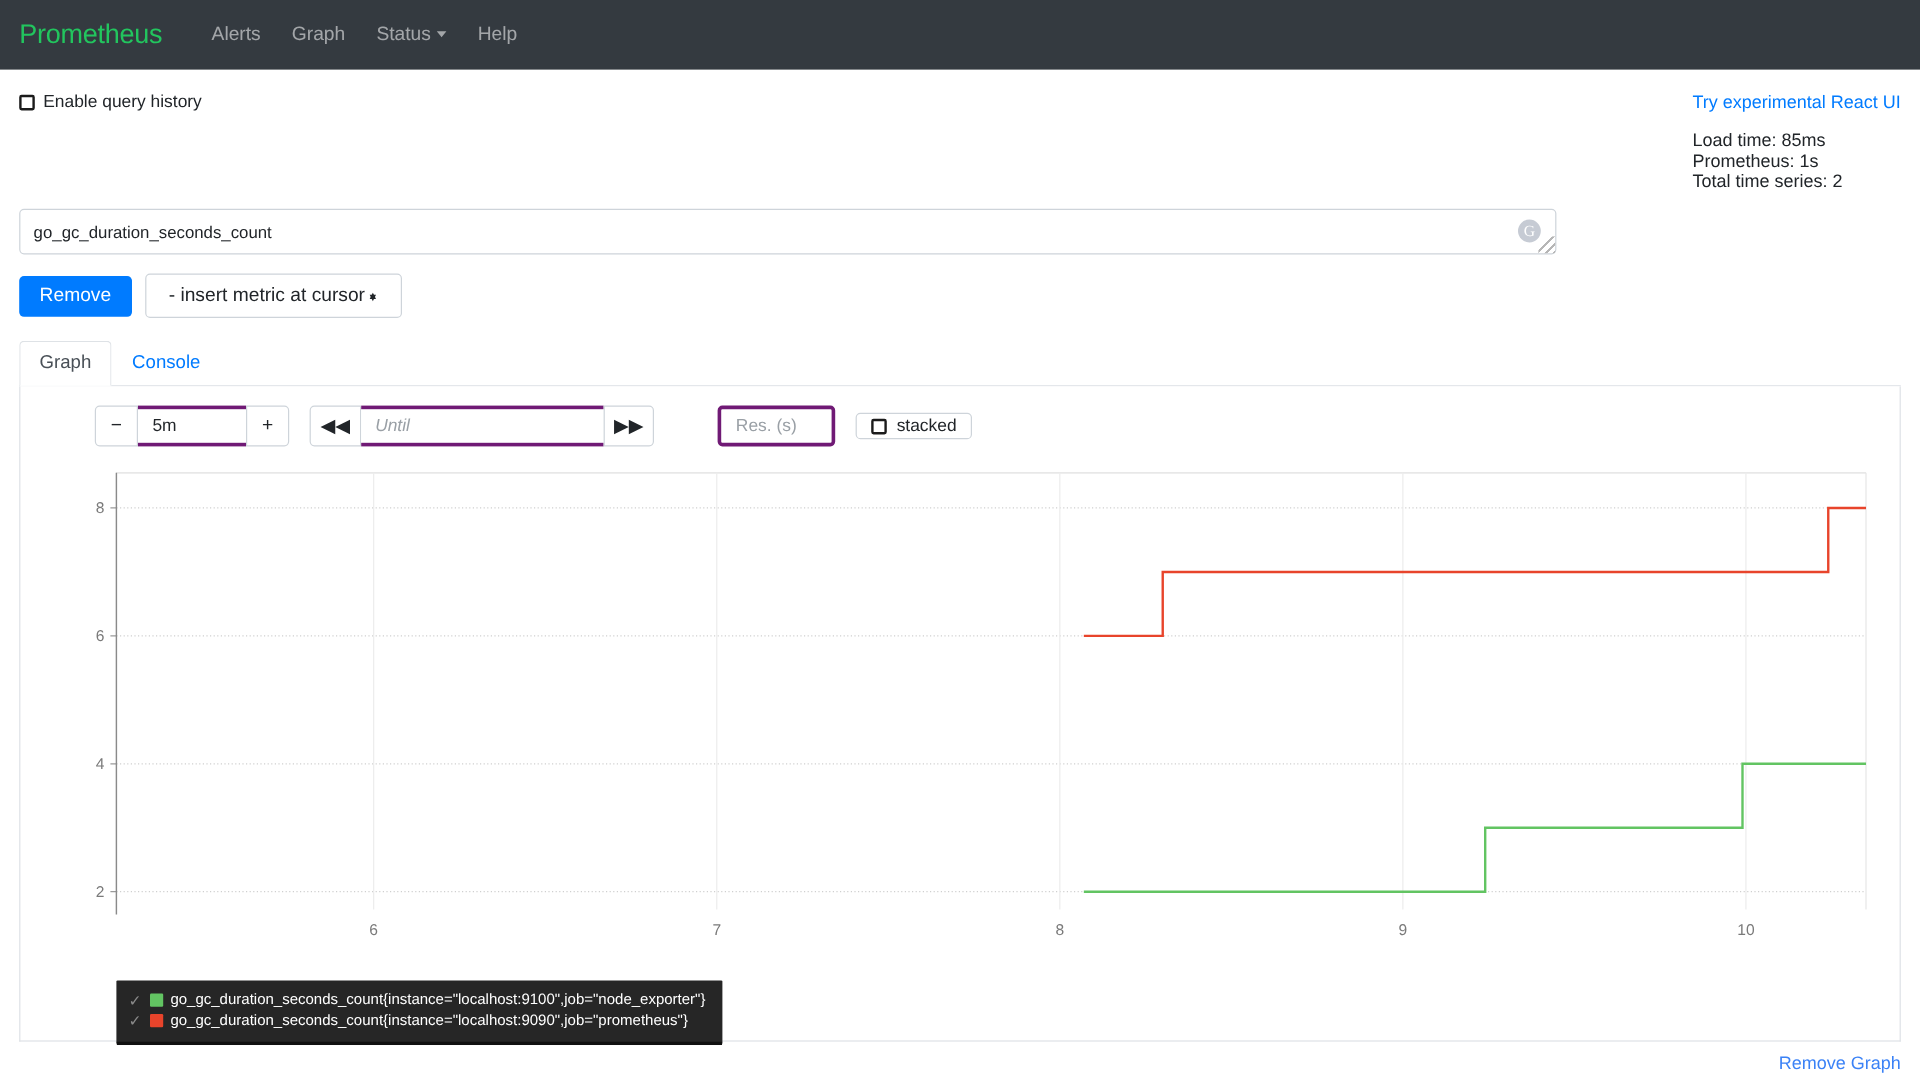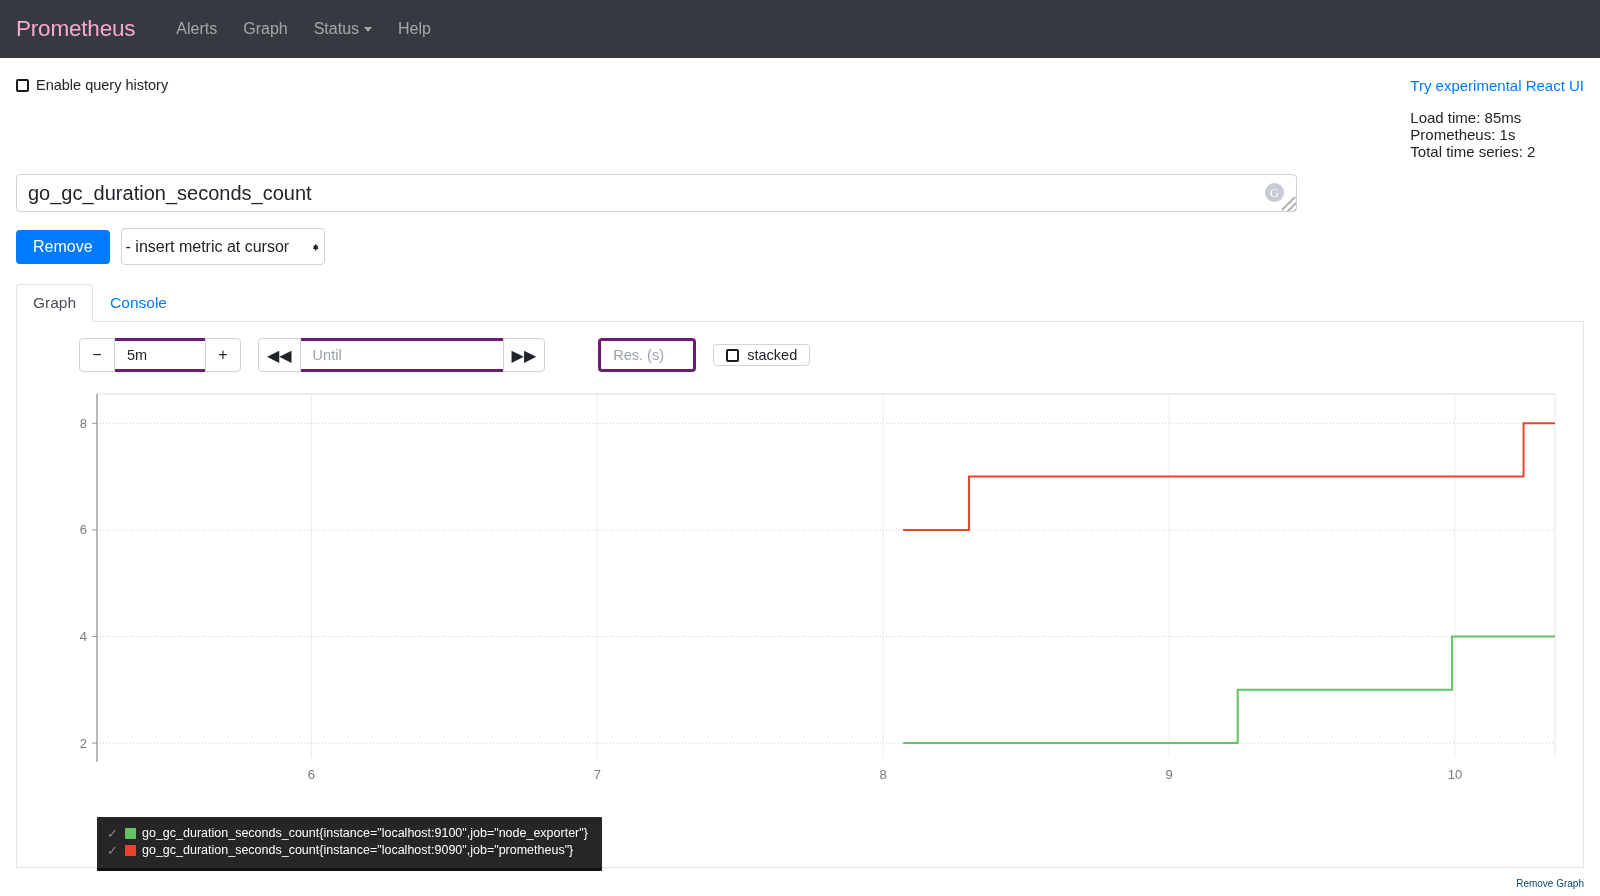--- a/index.html
+++ b/index.html
@@ -15,21 +15,21 @@
 
   
   .navbar {
     height: 58px;
     background: #343a40;
     display: flex;
     align-items: center;
     padding: 0 16px;
   }
   .brand {
-    color: #f9a8d4;
+    color: #22c55e;
     font-size: 22.5px;
     font-weight: 400;
     margin-right: 28px;
     letter-spacing: -0.2px;
     cursor: pointer;
   }
   .nav-links { display: flex; align-items: center; gap: 0px; }
   .nav-link {
     color: rgba(255,255,255,.55);
     font-size: 16px;
@@ -85,21 +85,21 @@
   }
   .query-box {
     width: 100%;
     height: 38px;
     border: 1px solid #ced4da;
     border-radius: 4px;
     background: #fff;
     display: flex;
     align-items: center;
     padding: 0 40px 0 11px;
-    font-size: 20px;
+    font-size: 14px;
     color: #212529;
     cursor: text;
     position: relative;
   }
   .gicon {
     position: absolute;
     right: 13px; top: 9px;
     width: 19px; height: 19px;
     border-radius: 50%;
     background: #c6cbd4;
@@ -132,22 +132,22 @@
     cursor: pointer;
     font-family: inherit;
   }
   .metric-select {
     border: 1px solid #ced4da;
     border-radius: 4px;
     background: #fff;
     height: 37px;
     display: flex;
     align-items: center;
-    gap: 22px;
-    padding: 0 4px;
+    gap: 2px;
+    padding: 0 19px;
     font-size: 16px;
     color: #212529;
     cursor: pointer;
   }
   .updown {
     display: inline-flex;
     flex-direction: column;
     line-height: 0;
     font-size: 9px;
     color: #212529;
@@ -217,21 +217,21 @@
     padding: 0 12px;
     font-size: 14.5px;
     color: #212529;
     cursor: text;
   }
   .cinput.ph { color: #9aa0a6; }
   .r-left  { border-radius: 4px 0 0 4px; }
   .r-right { border-radius: 0 4px 4px 0; }
   .r-all   { border-radius: 4px; margin-left: 36px; }
   .w-range { width: 90px; border-left: none; border-right: none; }
-  .w-until { width: 202px; border-left: none; border-right: none; }
+  .w-until { width: 202px; border-left: none; border-right: none; font-style: italic; }
   .w-res   { width: 98px; }
   .stacked-box {
     border: 1px solid #ced4da;
     border-radius: 4px;
     height: 22px;
     display: flex;
     align-items: center;
     gap: 8px;
     padding: 0 12px;
     background: #fff;
@@ -282,22 +282,22 @@
     font-family: "Liberation Sans", sans-serif;
   }
 
   
   .remove-row {
     display: flex;
     justify-content: flex-end;
     padding-top: 10px;
   }
   .remove-link {
-    color: #0c4a6e;
-    font-size: 10px;
+    color: #3b82f6;
+    font-size: 15px;
     cursor: pointer;
     text-decoration: none;
   }
 
   .info-stats {
     text-align: left;
     font-size: 15px;
     color: #212529;
     line-height: 17px;
     margin-top: 14px;

